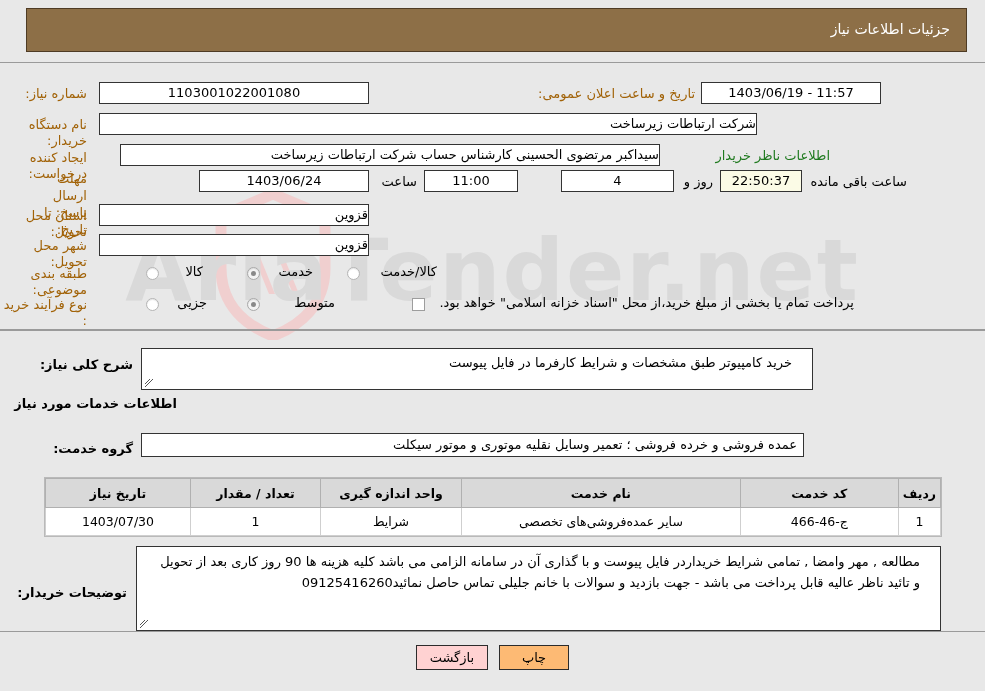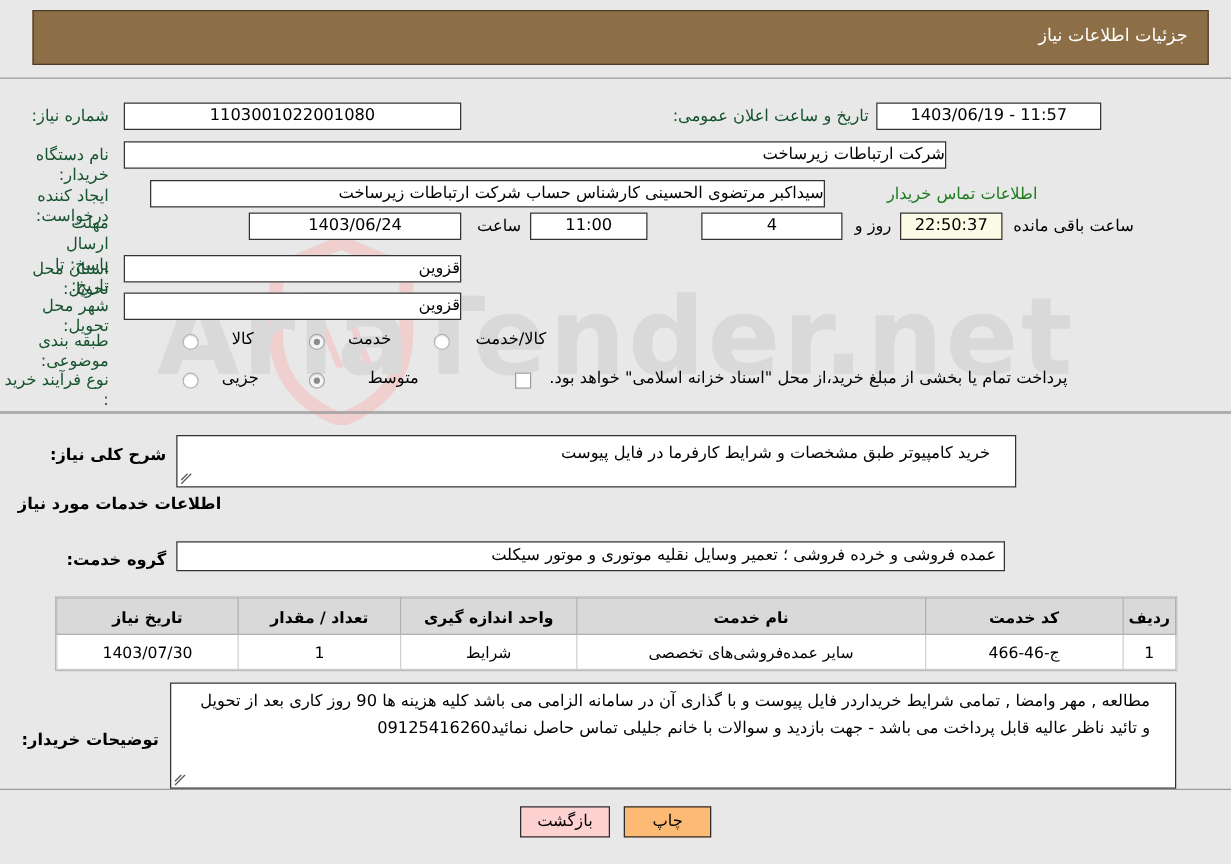--- a/index.html
+++ b/index.html
@@ -75,21 +75,21 @@
   
   #form {
     position: absolute;
     left: 0; top: 70px;
     width: 985px; height: 255px;
     z-index: 4;
   }
   .lbl {
     position: absolute;
     font-size: 13px;
-    color: #14532d;
+    color: #a16207;
     text-align: right;
     font-family: "DejaVu Sans", sans-serif;
     line-height: 16px;
   }
   .fld {
     position: absolute;
     border: 1px solid #333333;
     background: #ffffff;
     font-size: 13px;
     color: #000;
@@ -255,21 +255,21 @@
     <div class="fld" style="right:616px; top:12px; width:270px;">1103001022001080</div>
 
     <div class="lbl" style="right:290px; top:16px;">تاریخ و ساعت اعلان عمومی:</div>
     <div class="fld" style="right:104px; top:12px; width:180px;">11:57 - 1403/06/19</div>
 
     <div class="lbl" style="right:898px; top:47px;">نام دستگاه خریدار:</div>
     <div class="fld right" style="right:228px; top:43px; width:658px;">شرکت ارتباطات زیرساخت</div>
 
     <div class="lbl" style="right:898px; top:80px;padding-left:16px;">ایجاد کننده درخواست:</div>
     <div class="fld right" style="right:325px; top:74px; width:540px;">سیداکبر مرتضوی الحسینی کارشناس حساب  شرکت ارتباطات زیرساخت</div>
-    <div class="greenlink" style="right:155px; top:78px;">اطلاعات تماس خریدار</div>
+    <div class="greenlink" style="right:155px; top:78px;">اطلاعات ناظر خریدار</div>
 
     <div class="lbl" style="right:898px; top:100px; width:64px; line-height:17px;">مهلت ارسال پاسخ: تا تاریخ:</div>
     <div class="fld" style="right:616px; top:100px; width:170px;">1403/06/24</div>
     <div class="plaintxt" style="right:568px; top:104px;">ساعت</div>
     <div class="fld" style="right:467px; top:100px; width:94px;">11:00</div>
     <div class="fld" style="right:311px; top:100px; width:113px;">4</div>
     <div class="plaintxt" style="right:272px; top:104px;">روز و</div>
     <div class="fld cream" style="right:183px; top:100px; width:82px;">22:50:37</div>
     <div class="plaintxt" style="right:78px; top:104px;">ساعت باقی مانده</div>
 

